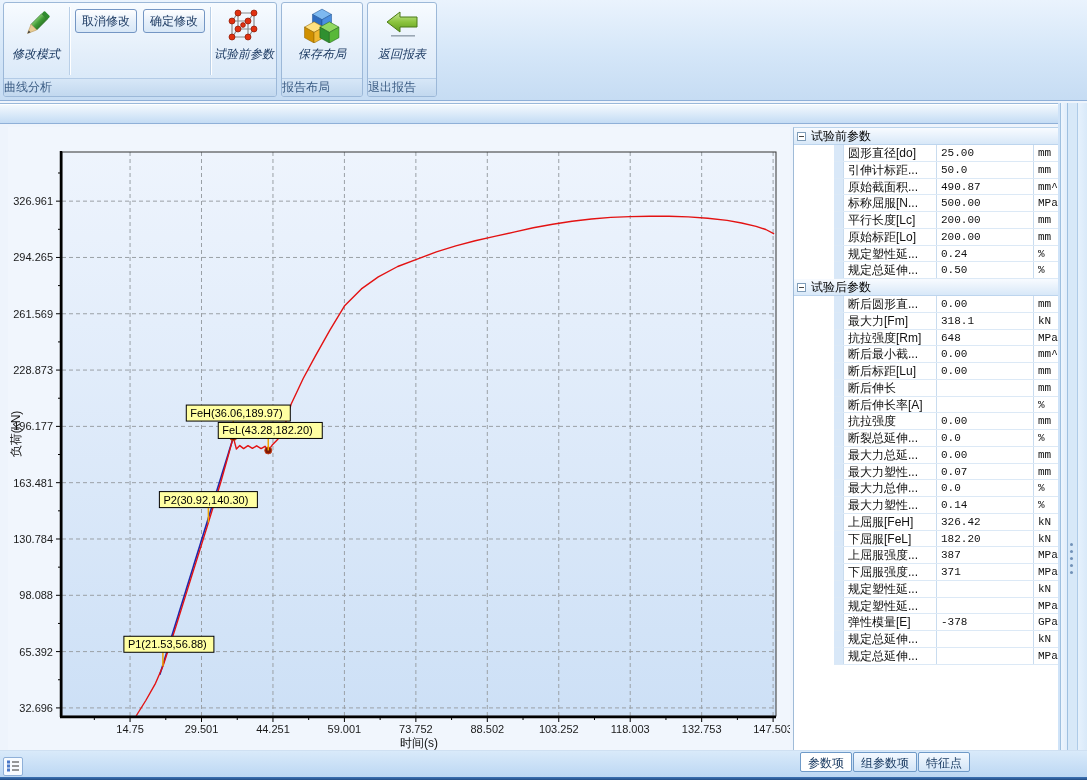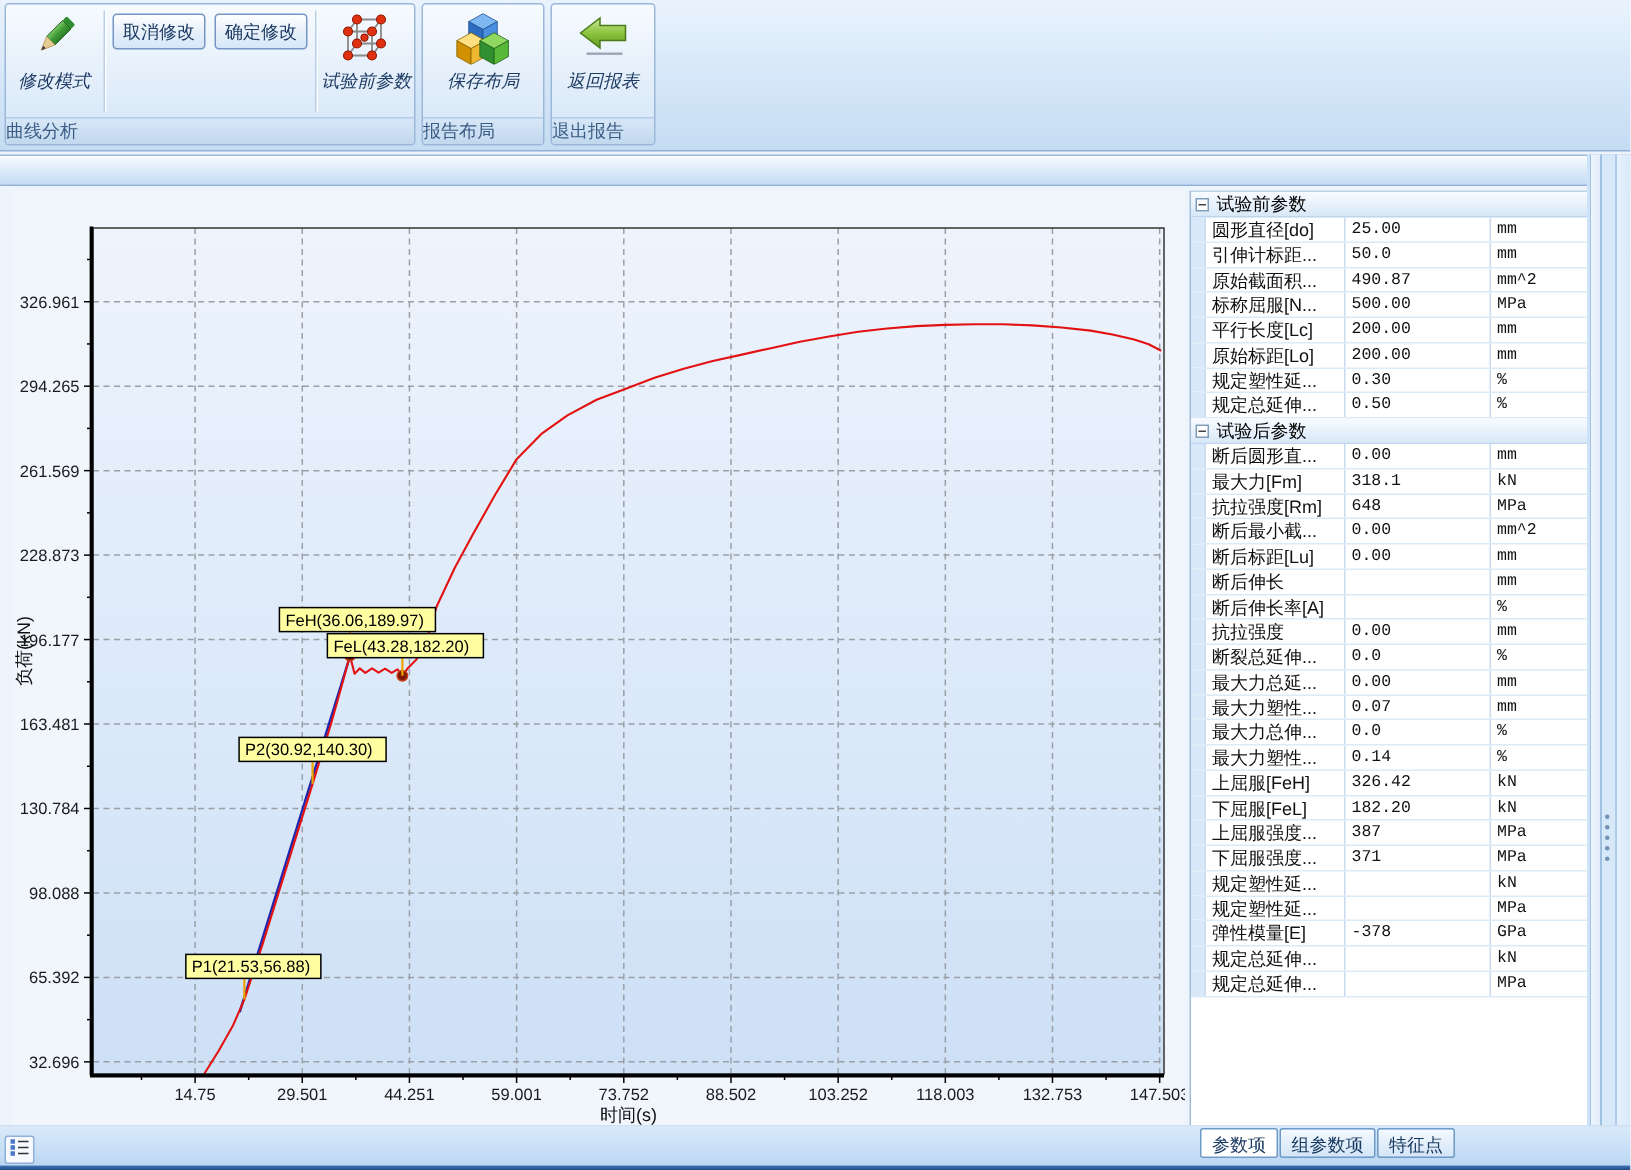--- a/index.html
+++ b/index.html
@@ -60,21 +60,21 @@
     font-size:12px;color:#000;
   }
   .expander{
     width:9px;height:9px;box-sizing:border-box;border:1px solid #7f9db9;background:#fff;
     margin:0 5px 0 3px;position:relative;flex:0 0 auto;
   }
   .expander::after{content:"";position:absolute;left:1px;right:1px;top:3px;height:1px;background:#444;}
   .prow{
     display:grid;grid-template-columns:10px 92px 97px 1fr;
     height:16.75px;box-sizing:border-box;border-bottom:1px solid #dce9f6;
-    font-size:12px;color:#111;line-height:15px;
+    font-size:12px;color:#111;line-height:15px;margin-left:40px;
   }
   .prow .indent{background:#d9e8f8;border-right:1px solid #c9dcef;}
   .prow .pname{padding:1px 2px 0 4px;white-space:nowrap;overflow:hidden;}
   .prow .pval,.prow .punit{
     padding:1px 2px 0 4px;border-left:1px solid #c9dcef;white-space:nowrap;overflow:hidden;
     font-family:"Liberation Mono","DejaVu Sans Mono",monospace;font-size:11px;
   }
   
   .bottom-strip{
     position:absolute;left:0;top:750px;width:1087px;height:27px;
@@ -367,21 +367,21 @@
       </div>
       <div class="prow">
         <div class="indent"></div>
         <div class="pname">原始标距[Lo]</div>
         <div class="pval">200.00</div>
         <div class="punit">mm</div>
       </div>
       <div class="prow">
         <div class="indent"></div>
         <div class="pname">规定塑性延...</div>
-        <div class="pval">0.30</div>
+        <div class="pval">0.24</div>
         <div class="punit">%</div>
       </div>
       <div class="prow">
         <div class="indent"></div>
         <div class="pname">规定总延伸...</div>
         <div class="pval">0.50</div>
         <div class="punit">%</div>
       </div>
       <div class="pgroup-header">
         <span class="expander"></span>

